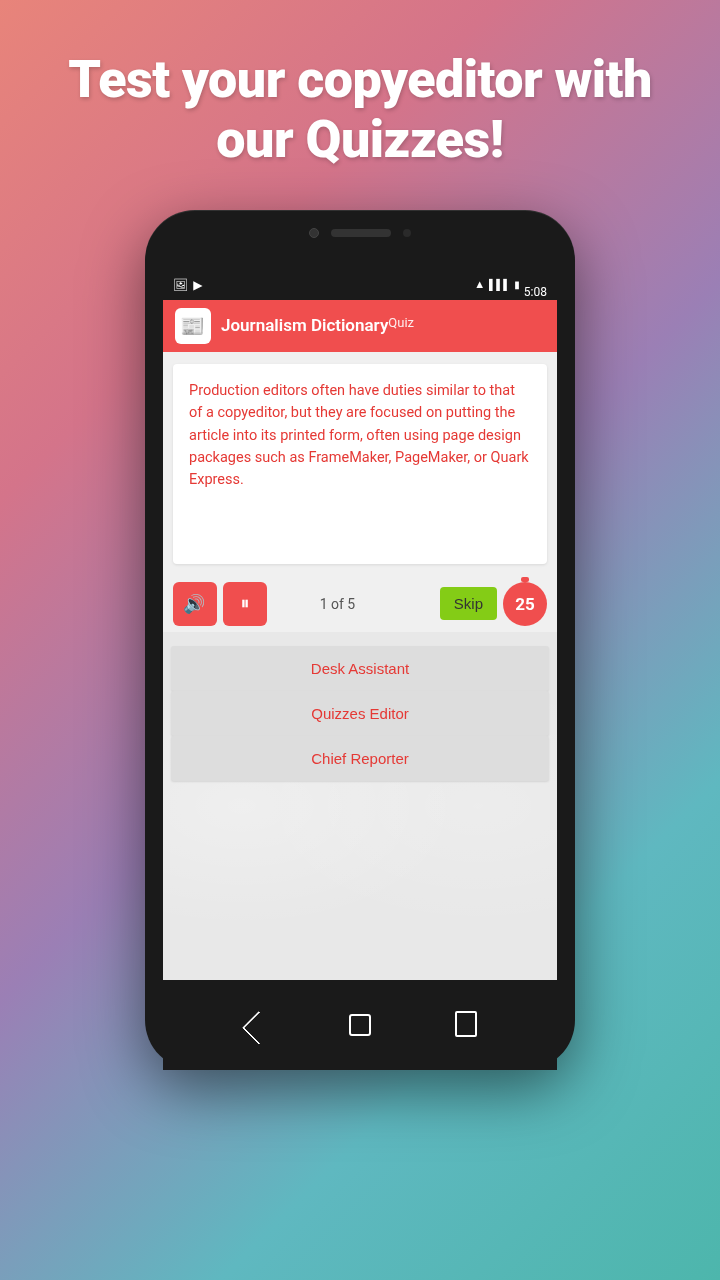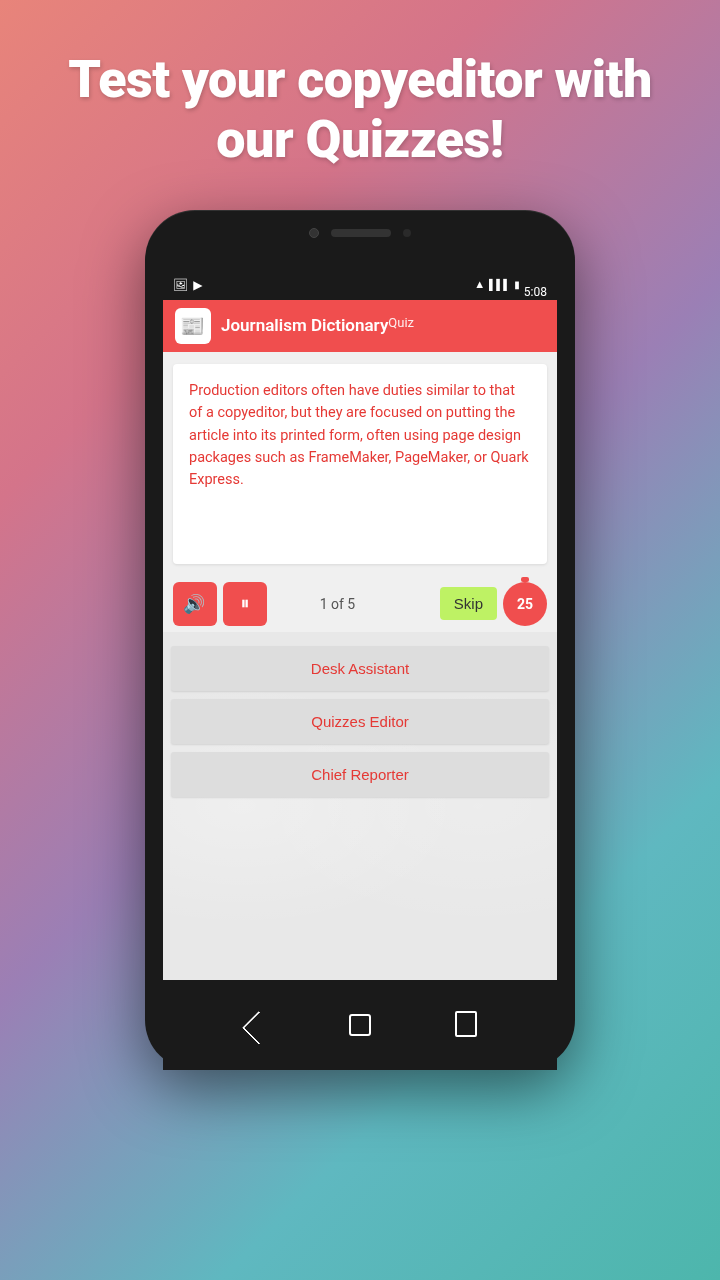--- a/index.html
+++ b/index.html
@@ -201,38 +201,38 @@
     }
 
     .progress-text {
       flex: 1;
       text-align: center;
       color: #555;
       font-size: 14px;
     }
 
     .skip-btn {
-      background: #bef264;
+      background: #84cc16;
       color: #333;
       border: none;
       padding: 8px 14px;
       border-radius: 4px;
       font-size: 15px;
       font-weight: 500;
       cursor: pointer;
       margin-left: 32px;
     }
 
     .timer-badge {
       width: 44px;
       height: 44px;
       border-radius: 50%;
       background: #f04e4e;
       color: white;
-      font-size: 14px;
+      font-size: 17px;
       font-weight: 700;
       display: flex;
       align-items: center;
       justify-content: center;
       position: relative;
       flex-shrink: 0;
     }
 
     .timer-badge::before {
       content: '';
@@ -249,21 +249,20 @@
     
     .answers-section {
       flex: 1;
       background: #e8e8e8;
       background-image: 
         radial-gradient(ellipse at 20% 50%, rgba(255,255,255,0.3) 0%, transparent 50%),
         radial-gradient(ellipse at 80% 50%, rgba(255,255,255,0.2) 0%, transparent 50%);
       padding: 14px 8px;
       display: flex;
       flex-direction: column;
-      gap: 8px;
     }
 
     .answer-btn {
       background: #ddd;
       border: none;
       border-radius: 3px;
       padding: 14px 10px;
       text-align: center;
       color: #e53935;
       font-size: 15px;

